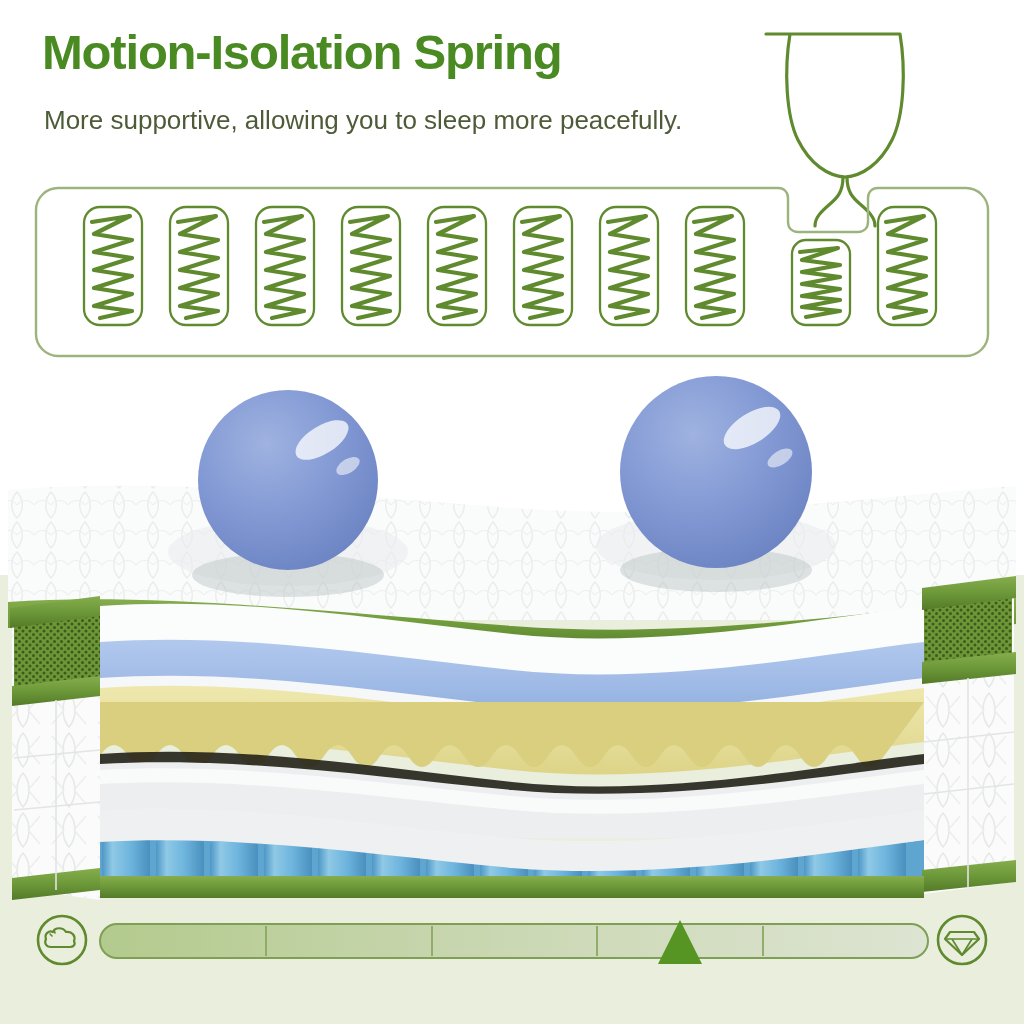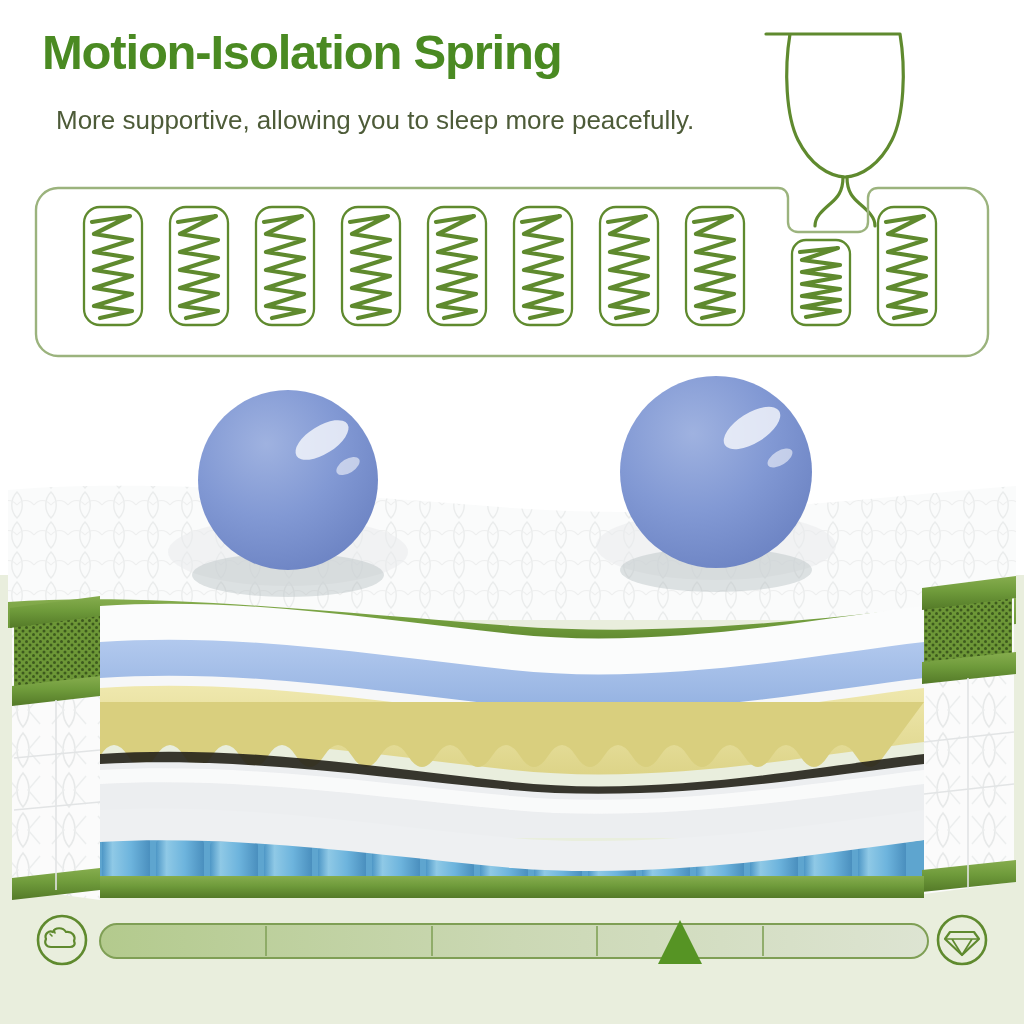--- a/index.html
+++ b/index.html
@@ -20,21 +20,21 @@
   }
 
   
   .title{
     position:absolute;left:42px;top:24px;
     font-size:49px;font-weight:bold;letter-spacing:-1.2px;
     color:#4a8a22;white-space:nowrap;
     font-family:"Liberation Sans", sans-serif;
   }
   .subtitle{
-    position:absolute;left:56px;top:105px;
+    position:absolute;left:44px;top:105px;
     font-size:26px;color:#4d5b38;white-space:nowrap;
     font-family:"Liberation Sans", sans-serif;
   }
 
   
   .spring-svg{position:absolute;left:0;top:0;width:1024px;height:380px;}
 
   
   .mattress{position:absolute;left:0;top:370px;width:1024px;height:540px;}
   .mattress-svg{position:absolute;left:0;top:0;width:1024px;height:540px;}

